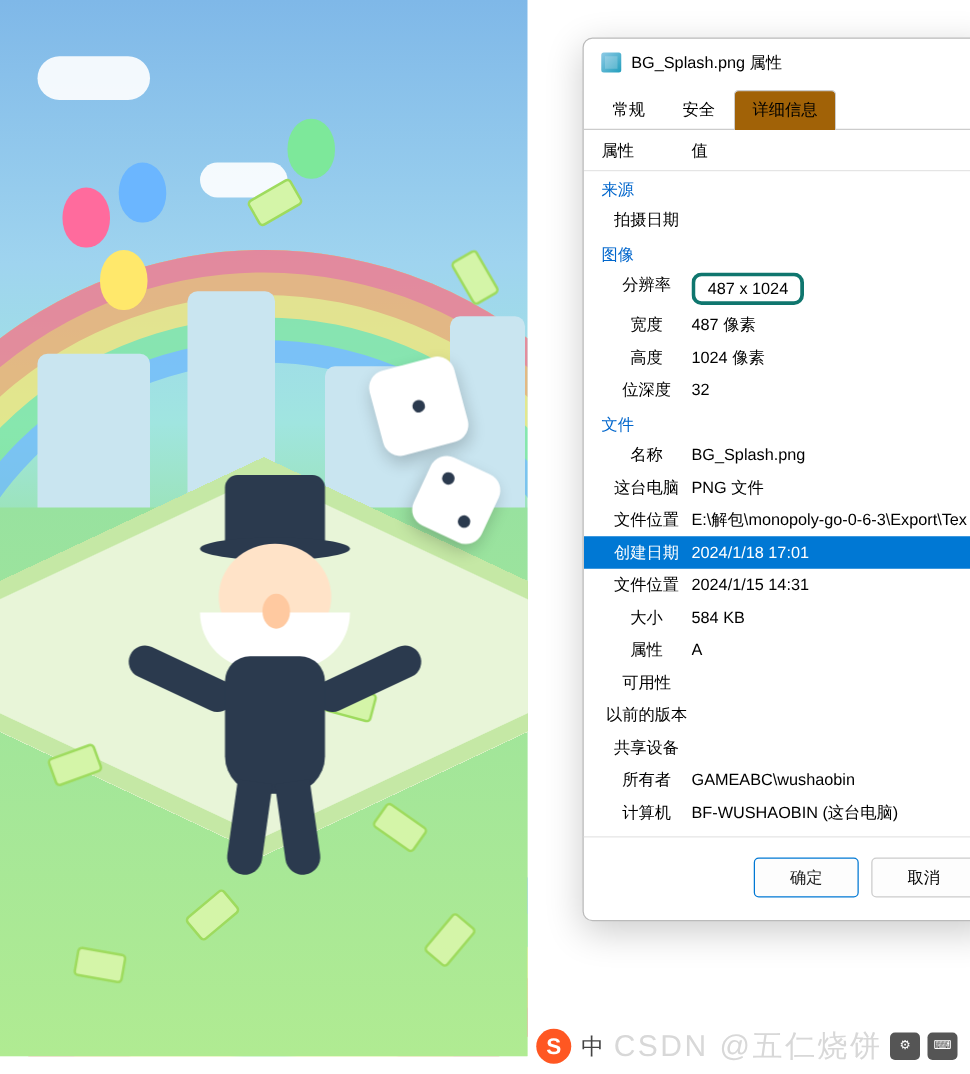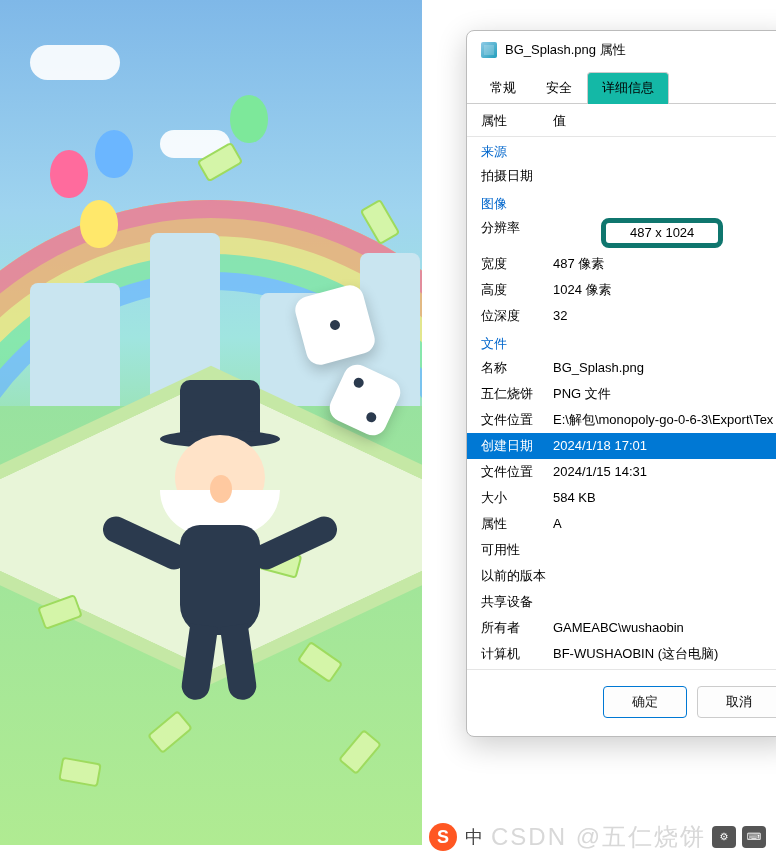--- a/index.html
+++ b/index.html
@@ -93,51 +93,50 @@
     .tabs {
       display: flex; padding: 0 8px; border-bottom: 1px solid #ccc;
       margin-top: 4px; gap:0;
     }
     .tab {
       padding: 6px 14px 7px; font-size: 13px; cursor: pointer;
       border: 1px solid transparent; border-bottom: none;
       position: relative; top: 1px;
     }
     .tab.active {
-      border-color: #ccc; background: #14b8a6;
+      border-color: #ccc; background: #a16207;
       border-radius: 4px 4px 0 0;
     }
     
     .content {
       flex: 1; overflow-y: auto; padding: 0;
     }
     .prop-header {
       display: flex; padding: 8px 14px 6px;
       border-bottom: 1px solid #e5e5e5;
       font-size: 13px;
     }
     .prop-header .col1 { width: 72px; }
     .section-label {
       color: #0066cc; padding: 6px 14px 2px;
       font-size: 13px;
     }
     .prop-row {
       display: flex; padding: 3px 14px;
       font-size: 13px; line-height: 20px;
     }
-    .prop-row .label { width: 72px; flex-shrink: 0; }
+    .prop-row .label { width: 72px; flex-shrink: 0; text-align: center; }
     .prop-row .value { flex: 1; white-space: nowrap; overflow: hidden; text-overflow: clip; }
     .prop-row.selected { background: #0078d4; color: #fff; }
     
     .resolution-highlight {
-      border: 5px solid #0f766e;
+      border: 3px solid #0f766e;
       border-radius: 8px;
-      padding: 0 24px;
+      padding: 0 10px;
       display: inline-block;
-      margin-left: 48px;
     }
     
     .link-row { padding: 10px 14px; }
     
     .buttons {
       padding: 16px 14px 18px;
       display: flex; justify-content: flex-end; gap: 10px;
       border-top: 1px solid #e5e5e5;
       margin-top: 4px;
     }
@@ -244,21 +243,21 @@
         <div class="prop-row">
           <div class="label">位深度</div>
           <div class="value">32</div>
         </div>
         <div class="section-label">文件</div>
         <div class="prop-row">
           <div class="label">名称</div>
           <div class="value">BG_Splash.png</div>
         </div>
         <div class="prop-row">
-          <div class="label">五仁烧饼</div>
+          <div class="label">这台电脑</div>
           <div class="value">PNG 文件</div>
         </div>
         <div class="prop-row">
           <div class="label">文件位置</div>
           <div class="value">E:\解包\monopoly-go-0-6-3\Export\Tex</div>
         </div>
         <div class="prop-row selected">
           <div class="label">创建日期</div>
           <div class="value">2024/1/18 17:01</div>
         </div>

